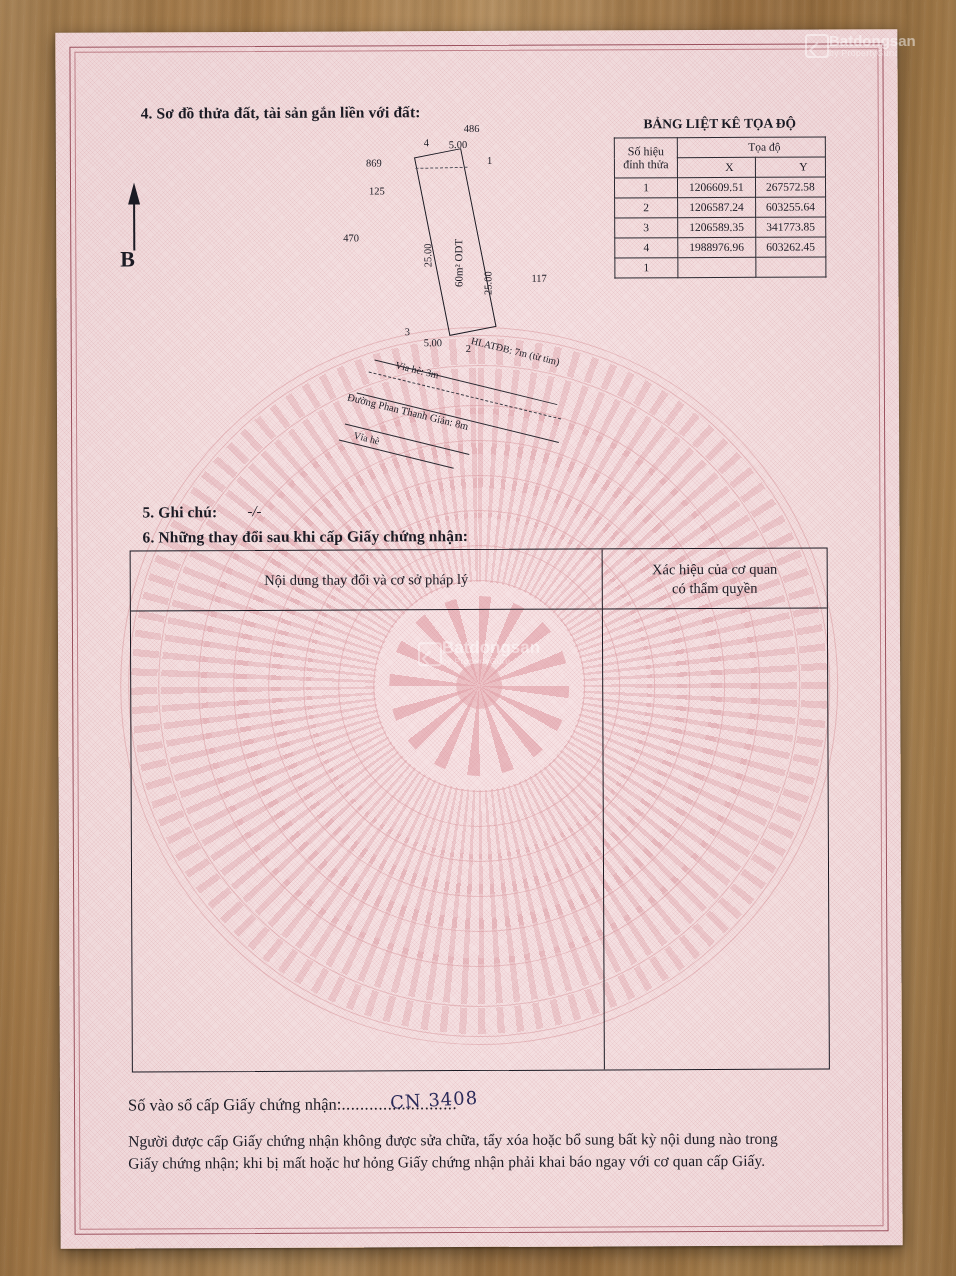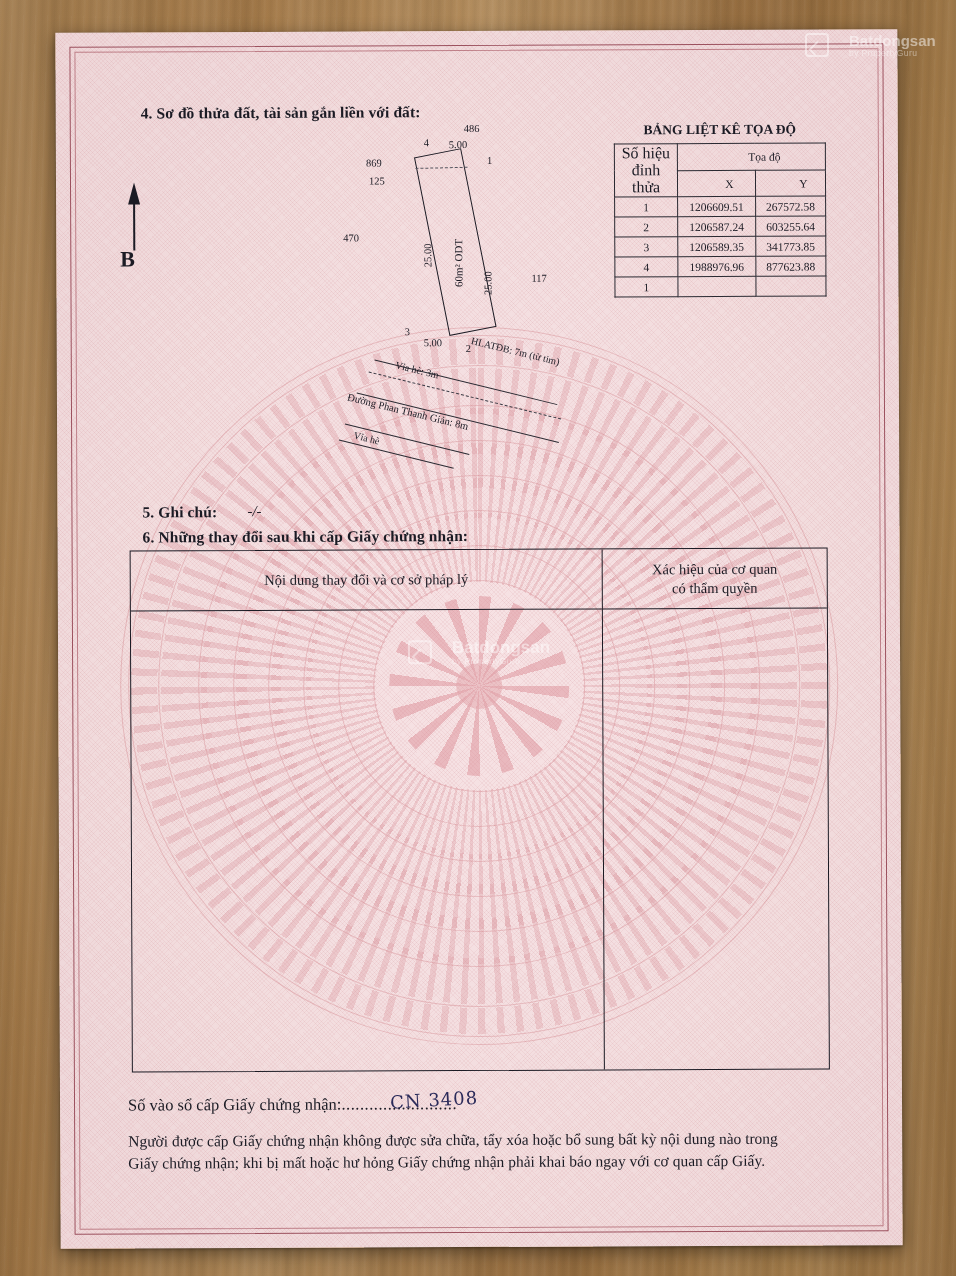--- a/index.html
+++ b/index.html
@@ -226,21 +226,21 @@
   .road-dash {
     position: absolute;
     height: 0;
     border-top: 1px dashed #3a3a44;
   }
 
   
   #coord-box {
     position: absolute;
     left: 558px;
-    top: 92px;
+    top: 86px;
     width: 212px;
   }
   #coord-title {
     text-align: center;
     font-weight: bold;
     font-size: 13.5px;
     margin-bottom: 5px;
     white-space: nowrap;
   }
   table.coord {
@@ -248,21 +248,21 @@
     width: 212px;
     font-size: 11.5px;
   }
   table.coord th, table.coord td {
     border: 1px solid #2a2a32;
     text-align: center;
     padding: 1px 2px;
     height: 17px;
     line-height: 1.05;
   }
-  table.coord th.hdr-id { width: 58px; font-size: 16px; font-weight: normal; }
+  table.coord th.hdr-id { width: 58px; font-size: 12px; font-weight: normal; }
   table.coord th.hdr-td { font-weight: normal; padding-left: 28px; }
   table.coord td.idcell { width: 58px; }
 
   
   #changes-table {
     position: absolute;
     left: 72px;
     top: 518px;
     width: 696px;
     height: 520px;
@@ -318,22 +318,22 @@
     top: 1098px;
     width: 720px;
     font-size: 15.5px;
     line-height: 1.42;
   }
 
   
   .wm {
     position: absolute;
     display: flex;
-    align-items: center;
-    gap: 20px;
+    align-items: flex-end;
+    gap: 0;
     opacity: 0.55;
     pointer-events: none;
   }
   .wm .wm-logo {
     width: 20px; height: 20px;
     border-radius: 4px;
     border: 2px solid rgba(255,255,255,0.85);
     position: relative;
   }
   .wm .wm-logo::after {
@@ -415,21 +415,21 @@
 
     <div id="compass">
       <div class="needle"></div>
       <div class="stem"></div>
       <div class="letter">B</div>
     </div>
 
     <div id="sketch">
       <div class="lbl u" style="left:178px; top:14px;">486</div>
       <div class="lbl u" style="left:80px; top:48px;">869</div>
-      <div class="lbl" style="left:83px; top:66px;">125</div>
+      <div class="lbl" style="left:83px; top:76px;">125</div>
       <div class="lbl u" style="left:57px; top:123px;">470</div>
       <div class="lbl u" style="left:245px; top:164px;">117</div>
 
       <div class="lbl" style="left:138px; top:28px;">4</div>
       <div class="lbl" style="left:201px; top:46px;">1</div>
       <div class="lbl" style="left:118px; top:217px;">3</div>
       <div class="lbl" style="left:179px; top:234px;">2</div>
 
       <div class="lbl" style="left:163px; top:30px;">5.00</div>
       <div class="lbl" style="left:137px; top:228px;">5.00</div>
@@ -479,21 +479,21 @@
           <td>603255.64</td>
         </tr>
         <tr>
           <td class="idcell">3</td>
           <td>1206589.35</td>
           <td>341773.85</td>
         </tr>
         <tr>
           <td class="idcell">4</td>
           <td>1988976.96</td>
-          <td>877623.88</td>
+          <td>603262.45</td>
         </tr>
         <tr>
           <td class="idcell">1</td>
           <td></td>
           <td></td>
         </tr>
       </tbody>
         </table>
     </div>
 

